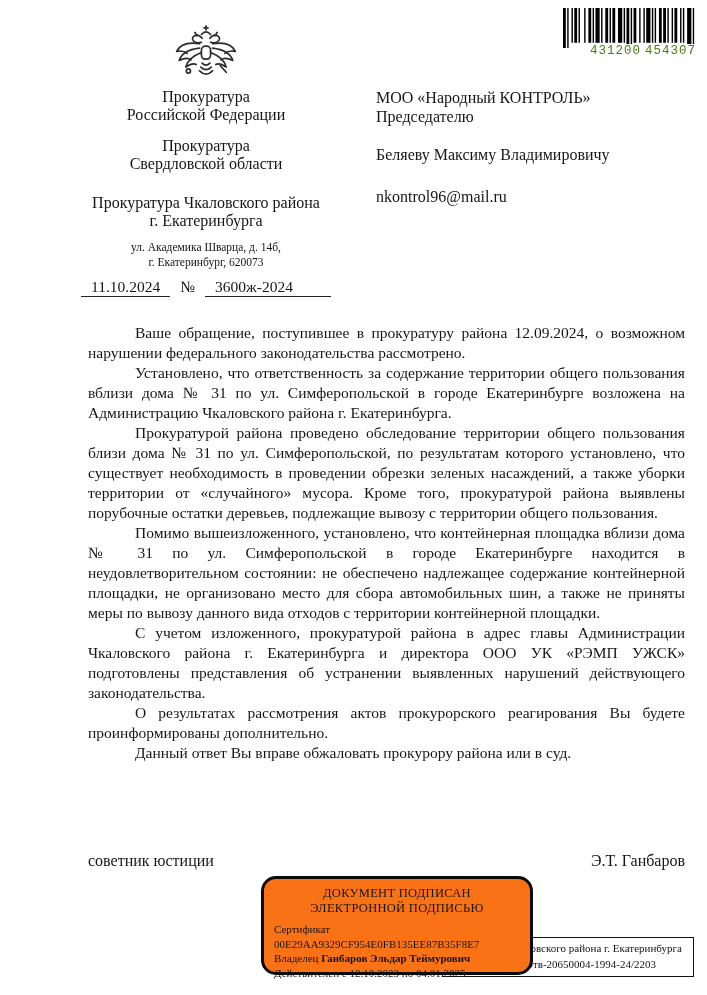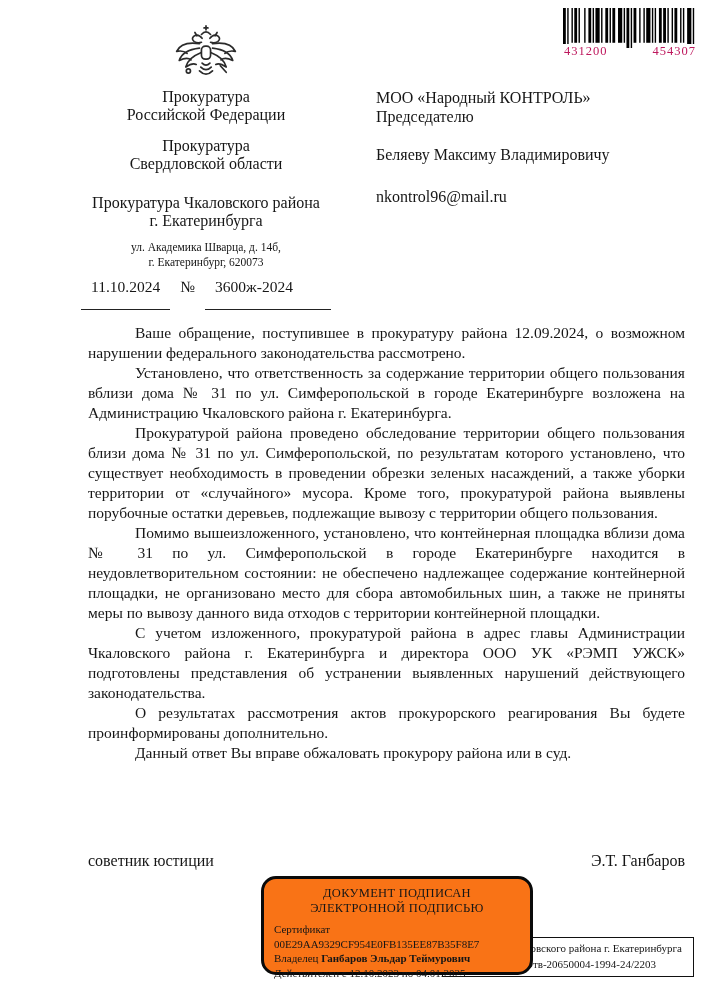--- a/index.html
+++ b/index.html
@@ -18,25 +18,25 @@
   .barcode-wrap {
     position: absolute;
     top: 8px;
     left: 562px;
     width: 136px;
     text-align: center;
   }
   .barcode-wrap svg { display: block; width: 134px; height: 40px; margin: 0 auto; }
   .barcode-digits {
     display: flex;
-    justify-content: space-between;
-    font-family: Liberation Serif, serif;
+    justify-content: flex-end;
+    font-family: Liberation Mono, monospace;
     font-size: 12.5px;
     letter-spacing: 1px;
-    color: #be185d;
+    color: #4d7c0f;
     margin-top: -4px;
     background: transparent;
   }
   .barcode-digits span { background: #fff; padding: 0 2px; }
 
   
   .letterhead {
     position: absolute;
     left: 58px;
     top: 24px;
@@ -49,21 +49,21 @@
   .org-3 { margin-top: 21px; }
   .addr { margin-top: 10px; font-size: 11.5px; line-height: 14.5px; }
   .date-row {
     margin-top: 9px;
     font-size: 15.5px;
     display: flex;
     justify-content: center;
     align-items: baseline;
     gap: 10px;
   }
-  .u { border-bottom: 1.5px solid #222; padding: 0 10px 13px 10px; }
+  .u { border-bottom: 1.5px solid #222; padding: 0 10px 0 10px; }
   .u-num { padding-right: 38px; text-align: center; }
 
   
   .recipient {
     position: absolute;
     left: 376px;
     top: 88px;
     width: 310px;
     font-size: 16px;
     line-height: 19px;

